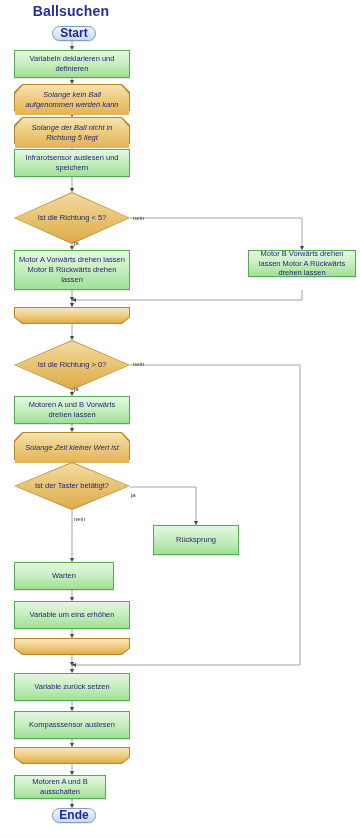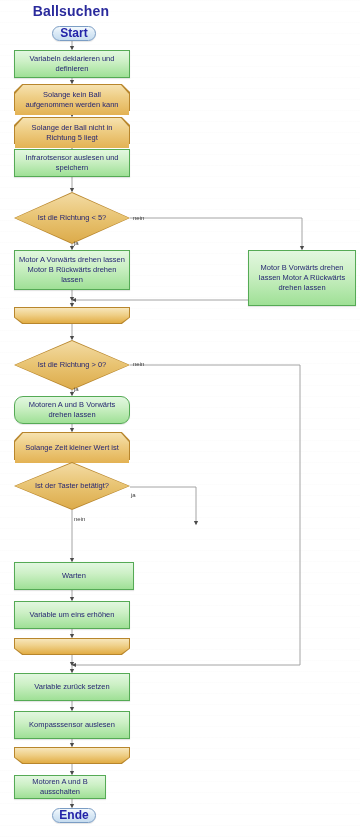--- a/index.html
+++ b/index.html
@@ -121,20 +121,21 @@
     clip-path: polygon(7% 0%, 93% 0%, 100% 30%, 100% 100%, 0% 100%, 0% 30%);
     display: flex;
     align-items: center;
     justify-content: center;
     text-align: center;
     color: #262673;
     font-size: 7.5px;
     line-height: 1.32;
     padding: 15px 4px;
     box-sizing: border-box;
+    font-style: italic;
   }
   
   .loop-end {
     position: absolute;
   }
   .loop-end .edge {
     position: absolute;
     inset: 0;
     background: #b8862c;
     clip-path: polygon(0% 0%, 100% 0%, 100% 62%, 93% 100%, 7% 100%, 0% 62%);
@@ -218,46 +219,47 @@
 
   <div class="node process" style="left:14px; top:149px; width:116px; height:28px;">Infrarotsensor auslesen und speichern</div>
 
   <div class="decision-wrap" style="left:14px; top:192px; width:116px; height:52px;">
     <div class="decision-edge"></div>
     <div class="decision-face">Ist die Richtung &lt; 5?</div>
   </div>
 
   <div class="node process" style="left:14px; top:250px; width:116px; height:40px;">Motor A Vorwärts drehen lassen Motor B Rückwärts drehen lassen</div>
 
-  <div class="node process" style="left:248px; top:250px; width:108px; height:56px;">Motor B Vorwärts drehen lassen Motor A Rückwärts drehen lassen</div>
+  <div class="node process" style="left:248px; top:250px; width:108px; height:27px;">Motor B Vorwärts drehen lassen Motor A Rückwärts drehen lassen</div>
 
   <div class="loop-end" style="left:14px; top:307px; width:116px; height:17px;">
     <div class="edge"></div>
     <div class="face"></div>
   </div>
 
   <div class="decision-wrap" style="left:14px; top:340px; width:116px; height:50px;">
     <div class="decision-edge"></div>
     <div class="decision-face">Ist die Richtung &gt; 0?</div>
   </div>
 
-  <div class="node process" style="left:14px; top:396px; width:116px; height:28px;border-radius:9px;">Motoren A und B Vorwärts drehen lassen</div>
+  <div class="node process" style="left:14px; top:396px; width:116px; height:28px;">Motoren A und B Vorwärts drehen lassen</div>
 
   <div class="loop-start" style="left:14px; top:432px; width:116px; height:28px;">
     <div class="edge"></div>
     <div class="face">Solange Zeit kleiner Wert ist</div>
   </div>
 
   <div class="decision-wrap" style="left:14px; top:462px; width:116px; height:48px;">
     <div class="decision-edge"></div>
     <div class="decision-face">Ist der Taster betätigt?</div>
   </div>
 
-
-  <div class="node process" style="left:14px; top:562px; width:120px; height:28px;">Warten</div>
+  <div class="node process" style="left:153px; top:525px; width:86px; height:30px;">Rücksprung</div>
+
+  <div class="node process" style="left:14px; top:562px; width:100px; height:28px;">Warten</div>
 
   <div class="node process" style="left:14px; top:601px; width:116px; height:28px;text-align:right;">Variable um eins erhöhen</div>
 
   <div class="loop-end" style="left:14px; top:638px; width:116px; height:17px;">
     <div class="edge"></div>
     <div class="face"></div>
   </div>
 
   <div class="node process" style="left:14px; top:673px; width:116px; height:28px;text-align:center;">Variable zurück setzen</div>
 

